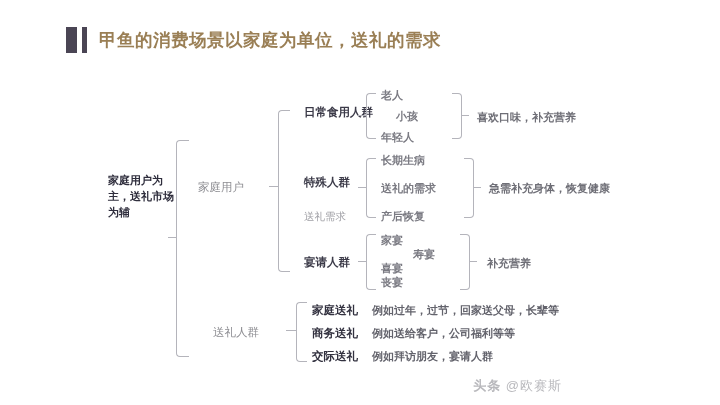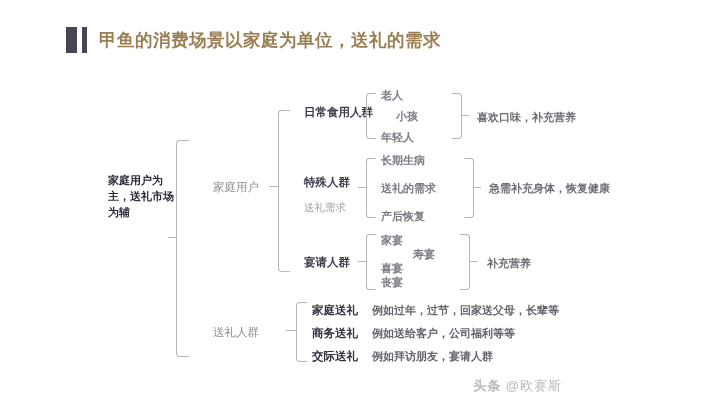--- a/index.html
+++ b/index.html
@@ -40,21 +40,21 @@
     position:absolute;right:14px;bottom:10px;
     font-size:13px;color:#b9b9bd;font-weight:bold;letter-spacing:1px;
     white-space:nowrap;
   }
   .wm .at{font-weight:normal;}
   .leaf-lt{position:absolute;font-size:11px;color:#7a7a82;font-weight:bold;white-space:nowrap;}
 
   .l2{position:absolute;font-size:11.5px;color:#8d8d92;white-space:nowrap;}
   .l3{position:absolute;font-size:11.5px;white-space:nowrap;}
   .l3 .main{color:#3b3a48;font-weight:bold;display:block;}
-  .l3 .sub{color:#a0a0a6;font-weight:normal;font-size:10.5px;display:block;margin-top:11px;}
+  .l3 .sub{color:#a0a0a6;font-weight:normal;font-size:10.5px;display:block;margin-top:20px;}
 
   .out{position:absolute;font-size:11px;color:#6e6e76;font-weight:bold;white-space:nowrap;}
 
   .gift-name{position:absolute;font-size:11.5px;color:#32313f;font-weight:bold;white-space:nowrap;}
   .gift-desc{position:absolute;font-size:11px;color:#63636c;font-weight:bold;white-space:nowrap;}
 </style>
 </head>
 <body>
 
 <div class="page">
@@ -65,21 +65,21 @@
     <div class="title-text">甲鱼的消费场景以家庭为单位，送礼的需求</div>
   </div>
 
   <div class="root">
     <div class="r-bot">家庭用户为主，送礼市场为辅</div>
   </div>
 
   <div class="brk" style="left:176px;top:140px;width:12px;height:215px;border-radius:4px 0 0 4px;"></div>
   <div class="tick" style="left:168px;top:237px;width:9px;"></div>
 
-  <div class="l2" style="left:213px;top:180px;">家庭用户</div>
+  <div class="l2" style="left:198px;top:180px;">家庭用户</div>
   <div class="l2" style="left:213px;top:325px;">送礼人群</div>
 
   <div class="brk" style="left:278px;top:110px;width:11px;height:160px;border-radius:4px 0 0 4px;"></div>
   <div class="tick" style="left:269px;top:186px;width:9px;"></div>
 
   <div class="l3" style="left:304px;top:105px;">
     <span class="main">日常食用人群</span>
   </div>
   <div class="brk" style="left:366px;top:93px;width:9px;height:44px;border-radius:4px 0 0 4px;"></div>
   <div class="tick" style="left:358px;top:115px;width:8px;"></div>

